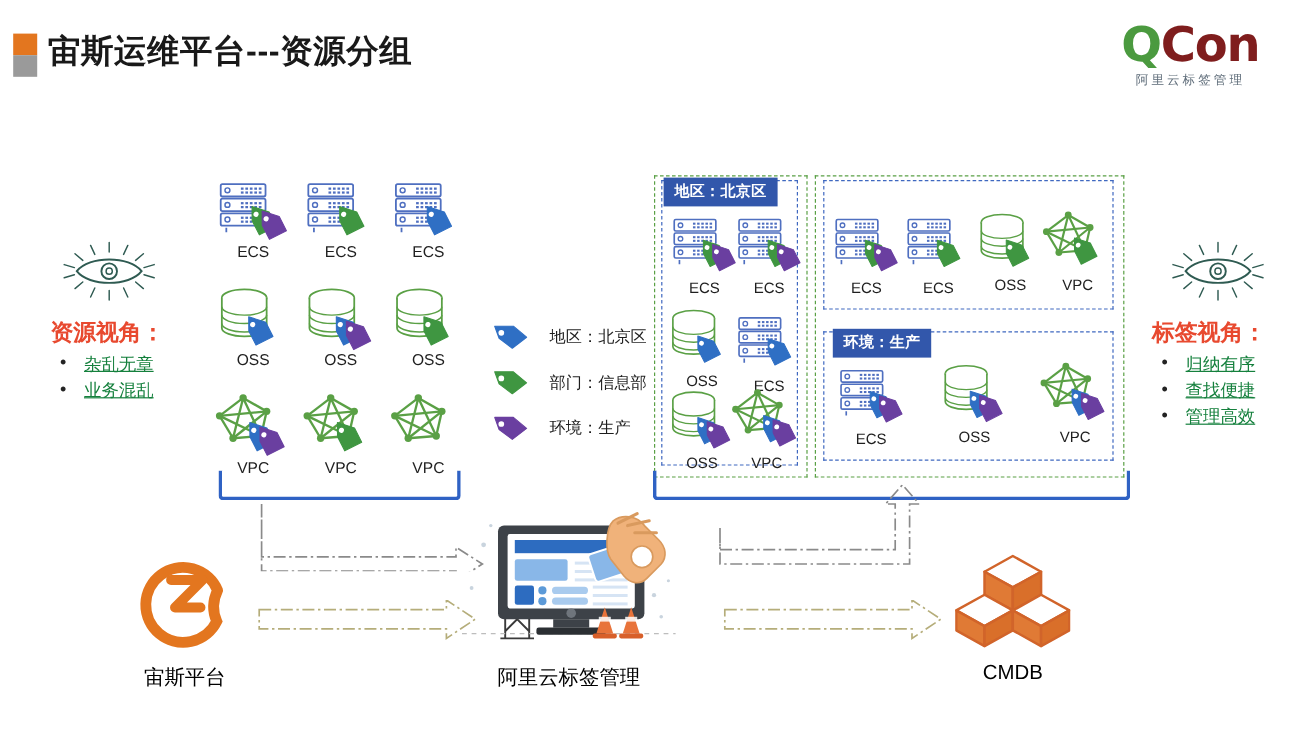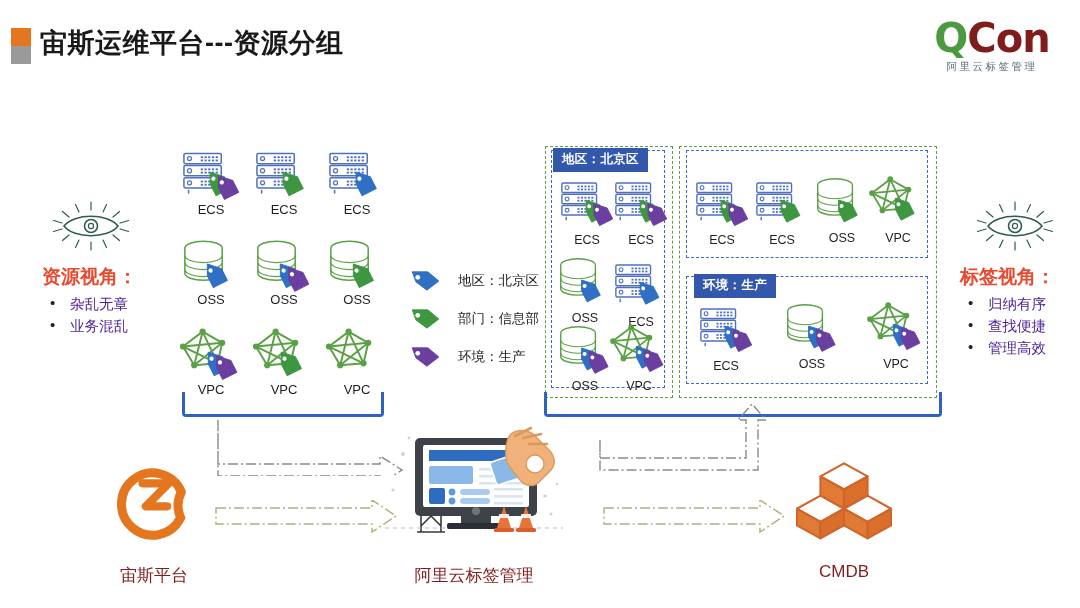--- a/index.html
+++ b/index.html
@@ -73,23 +73,24 @@
   .vp-heading {
     color: #e8492f;
     font-size: 19px;
     font-weight: bold;
     margin-bottom: 3px;
   }
   .vp-list { list-style: none; margin: 0; padding: 0 0 0 4px; }
   .vp-list li {
     font-size: 14.5px;
     line-height: 22px;
-    color: #4c1d95;
+    color: #15803d;
     position: relative;
     padding-left: 24px;
+    text-decoration: underline;
   }
   .vp-list li::before {
     content: "\2022";
     position: absolute;
     left: 4px; top: -1px;
     font-size: 15px;
     color: #232323;
   }
 
   
@@ -149,22 +150,22 @@
     border-radius: 0 0 4px 4px;
   }
 
   .tag-item { position: absolute; width: 68px; text-align: center; }
   .tag-item .res-label { font-size: 12.5px; }
 
   
   .bottom-item { position: absolute; text-align: center; }
   .bottom-label {
     font-size: 17px;
-    color: #7f1d1d;
-    margin-top: 16px;
+    color: #000000;
+    margin-top: 4px;
     white-space: nowrap;
   }
   .zeus { left: 96px; top: 462px; width: 116px; }
   .aliyun { left: 378px; top: 424px; width: 192px; }
   .cmdb { left: 786px; top: 458px; width: 116px; }
 
   
   .arrow { position: absolute; }
 </style>
 </head>

